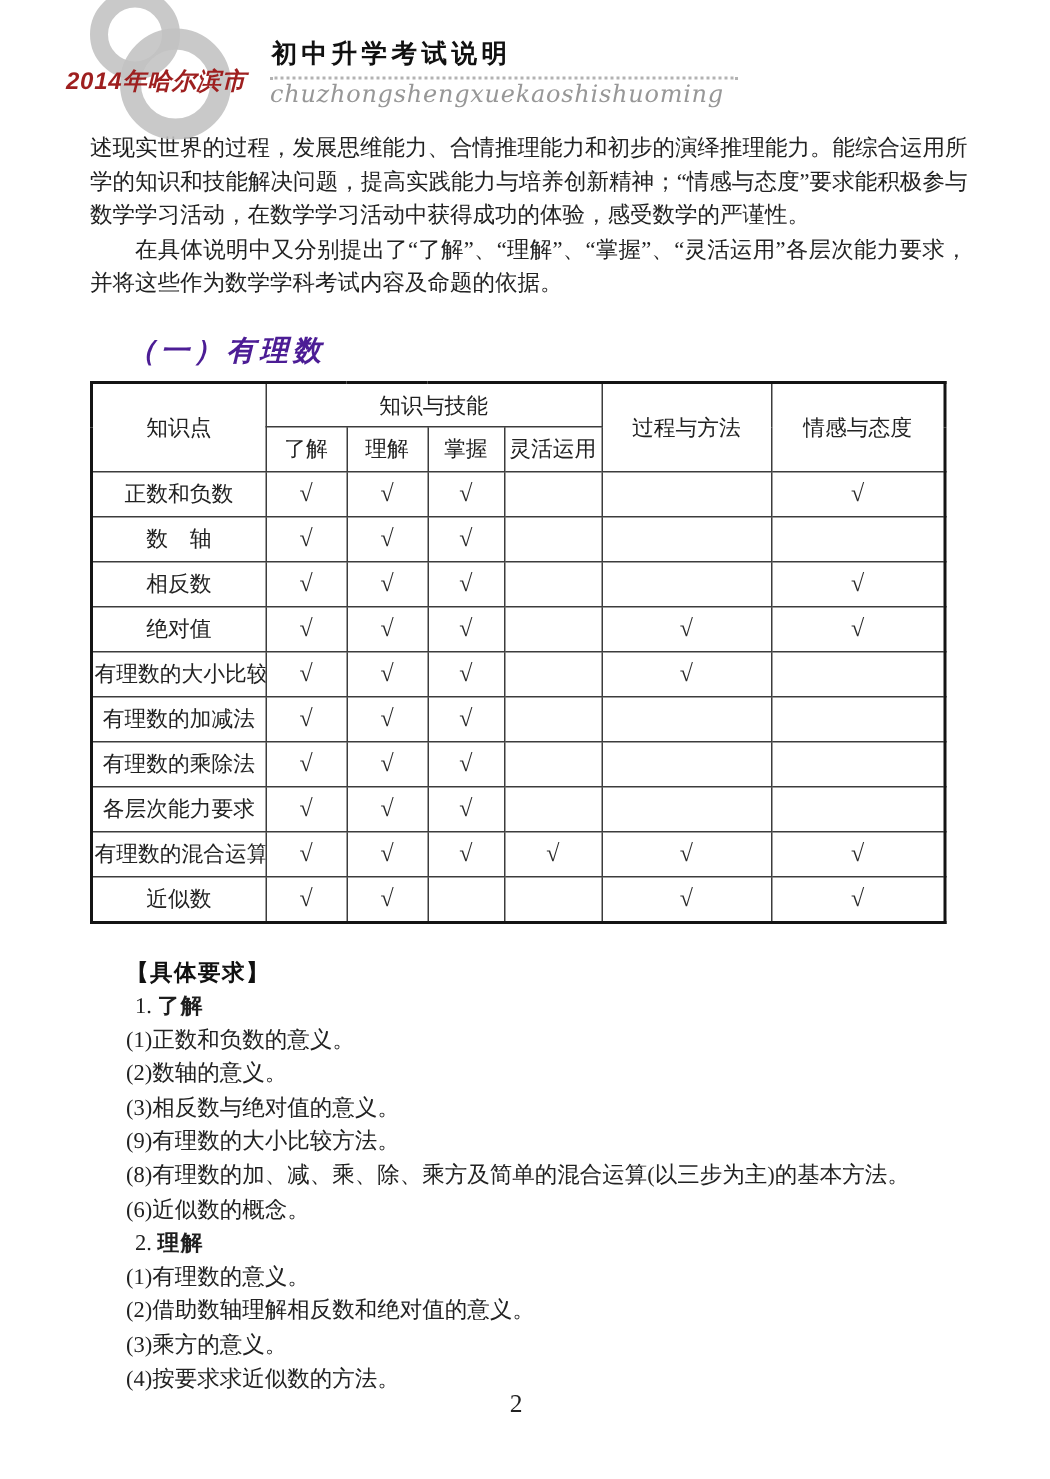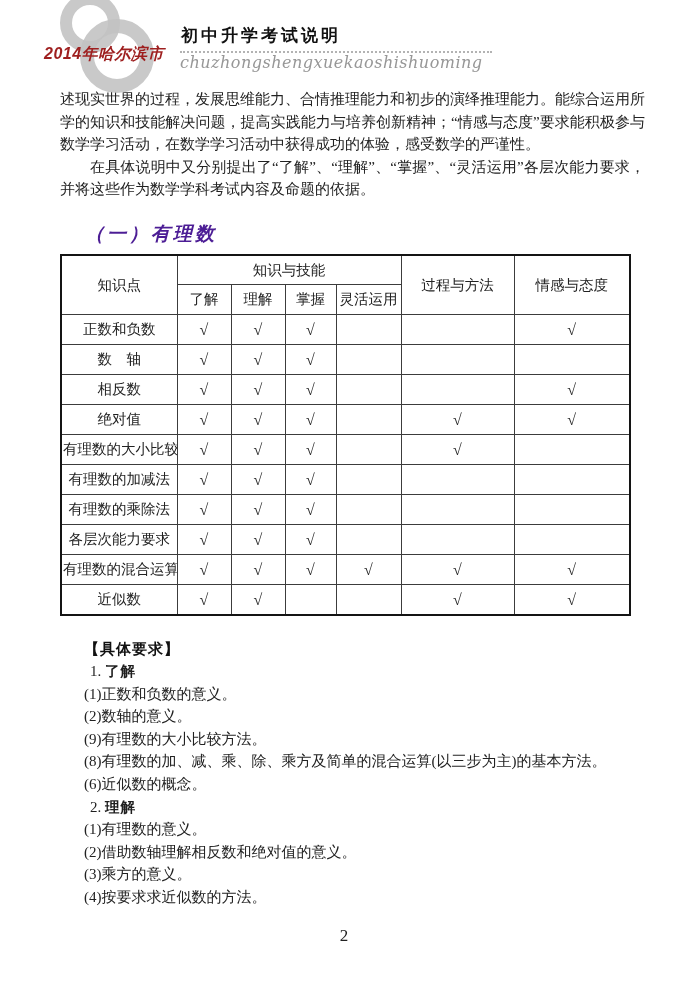--- a/index.html
+++ b/index.html
@@ -241,20 +241,21 @@
           </tr>
         </tbody>
     </table>
 
     <div class="requirements">
       <div class="req-heading">【具体要求】</div>
       <div>
           <div class="group-label"><span class="num">1. </span><span class="term">了解</span></div>
           <div class="req-item">(1)正数和负数的意义。</div>
           <div class="req-item">(2)数轴的意义。</div>
+          <div class="req-item">(3)相反数与绝对值的意义。</div>
           <div class="req-item">(9)有理数的大小比较方法。</div>
           <div class="req-item">(8)有理数的加、减、乘、除、乘方及简单的混合运算(以三步为主)的基本方法。</div>
           <div class="req-item">(6)近似数的概念。</div>
           <div class="group-label"><span class="num">2. </span><span class="term">理解</span></div>
           <div class="req-item">(1)有理数的意义。</div>
           <div class="req-item">(2)借助数轴理解相反数和绝对值的意义。</div>
           <div class="req-item">(3)乘方的意义。</div>
           <div class="req-item">(4)按要求求近似数的方法。</div>
         </div>
     </div>

